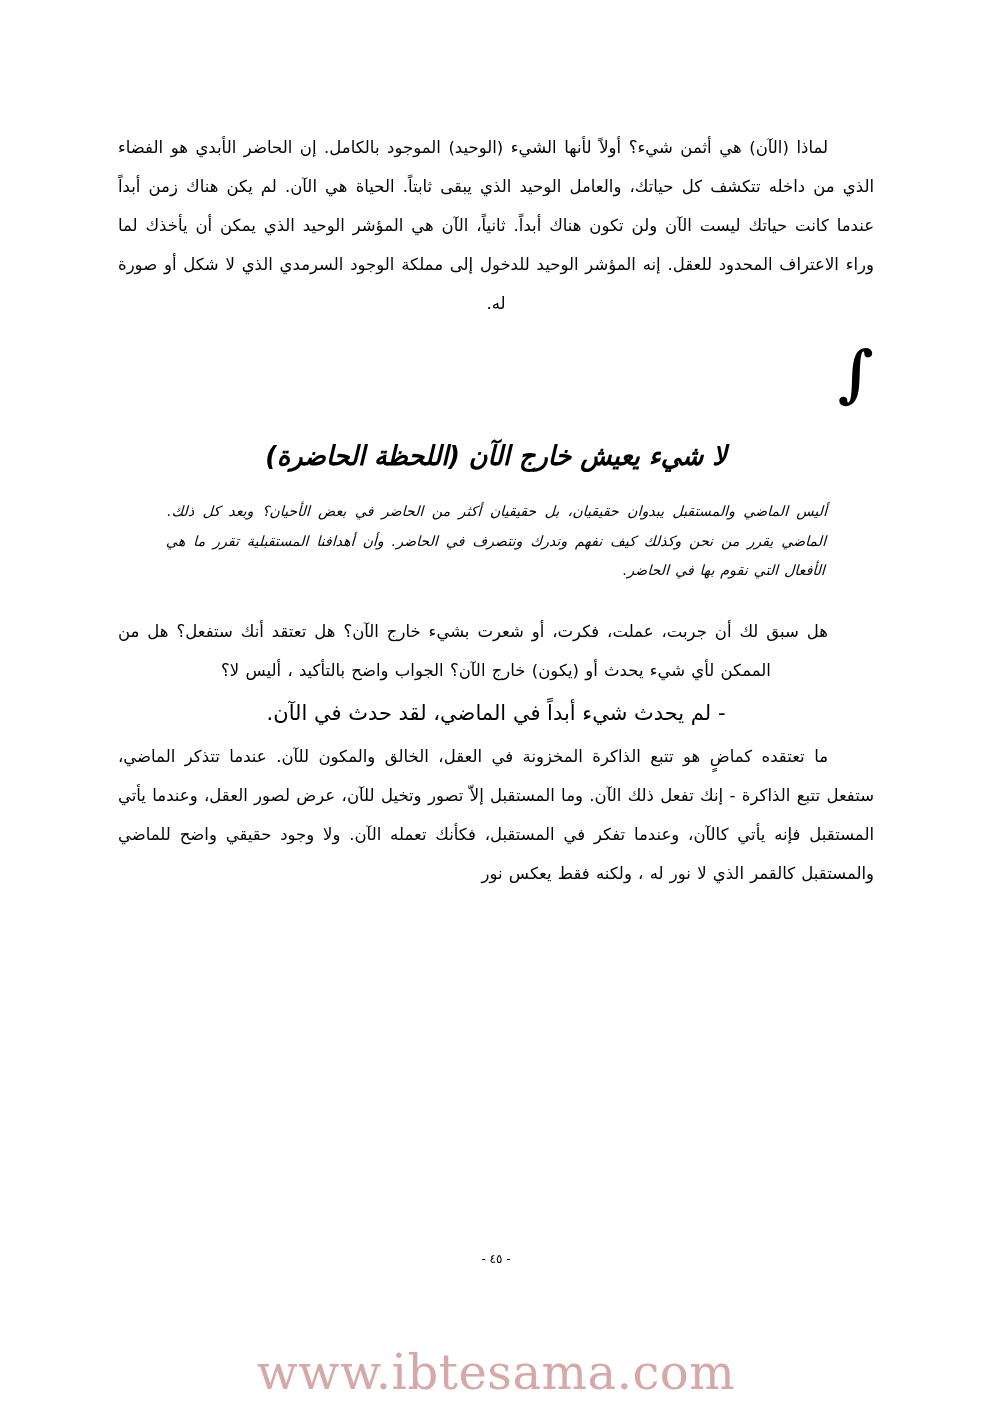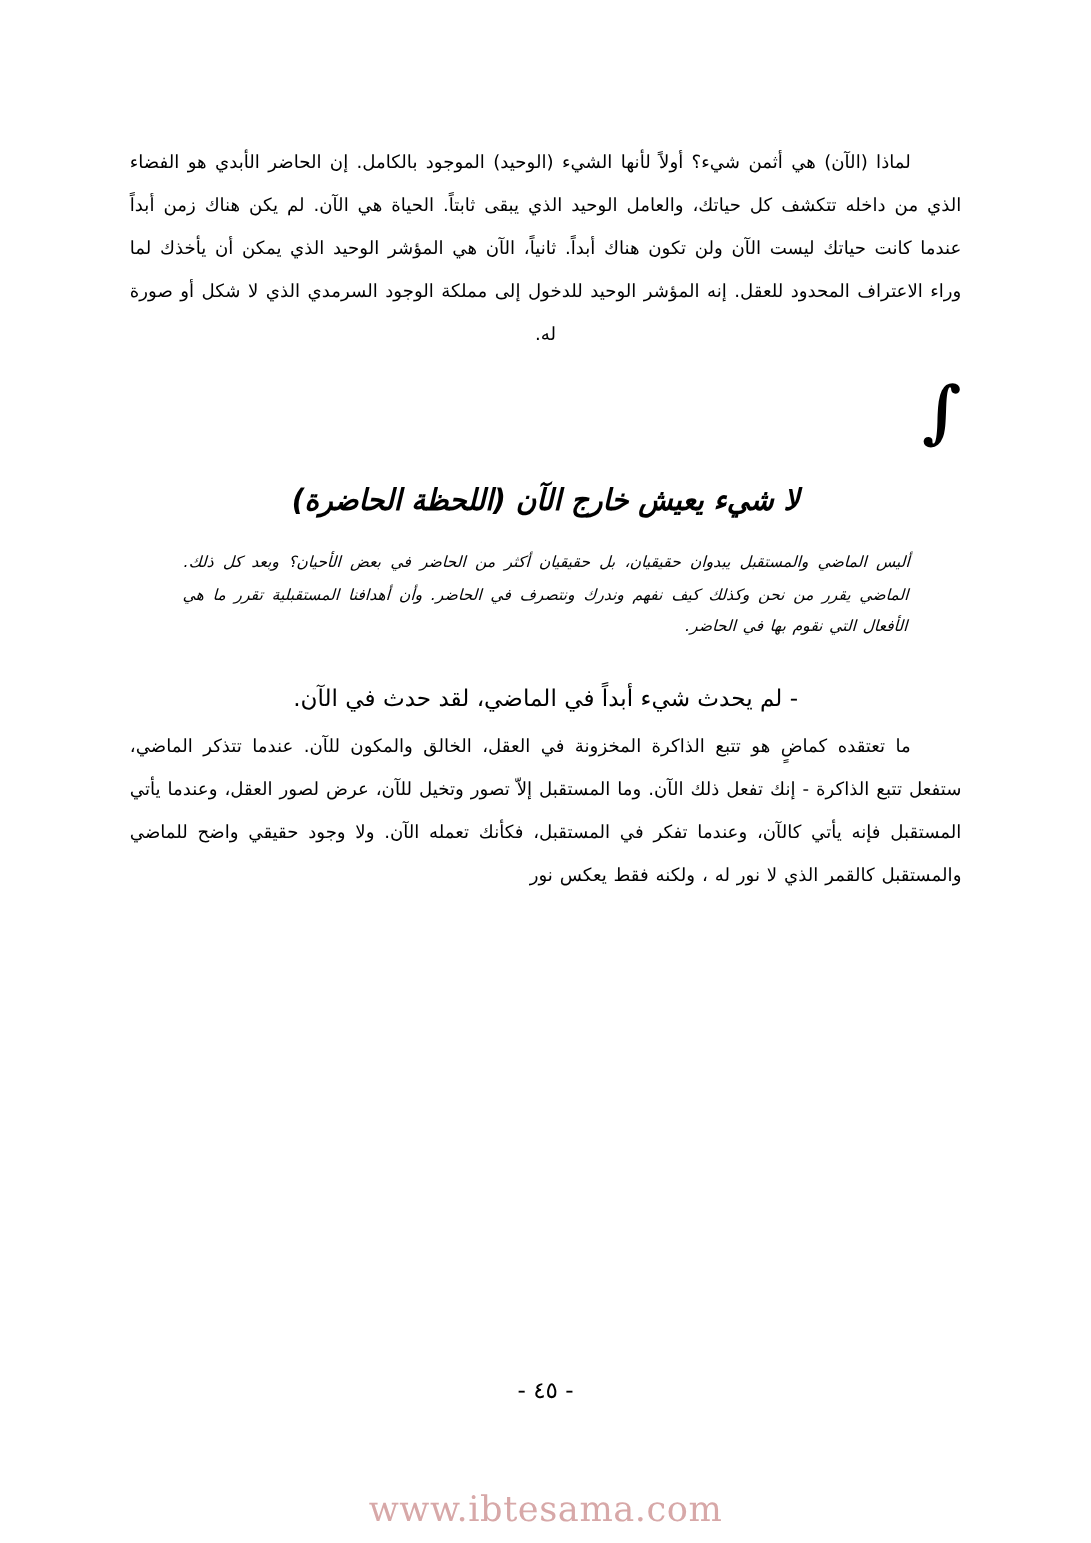--- a/index.html
+++ b/index.html
@@ -123,34 +123,34 @@
   .spacer-sm { height: 4px; }
 
   
   .page-number {
     position: absolute;
     left: 0;
     right: 0;
     top: 1252px;
     text-align: center;
     font-family: "DejaVu Sans", sans-serif;
-    font-size: 21px;
+    font-size: 12px;
     color: #000000;
     letter-spacing: 2px;
   }
 
   
   .watermark {
     position: absolute;
     left: 0;
     right: 0;
     top: 1348px;
     text-align: center;
     font-family: "DejaVu Serif", serif;
-    font-size: 32px;
+    font-size: 48px;
     letter-spacing: 0.5px;
     color: #d7a8a8;
     direction: ltr;
     line-height: 48px;
     user-select: none;
   }
 </style>
 </head>
 <body>
 
@@ -166,20 +166,21 @@
 
     <h2 class="chapter-heading">لا شيء يعيش خارج الآن (اللحظة الحاضرة)</h2>
 
     <div class="quote-block">
       <p class="quote">أليس الماضي والمستقبل يبدوان حقيقيان، بل حقيقيان أكثر من الحاضر في بعض الأحيان؟ وبعد كل ذلك. الماضي يقرر من نحن وكذلك كيف نفهم وندرك ونتصرف في الحاضر. وأن أهدافنا المستقبلية تقرر ما هي الأفعال التي نقوم بها في الحاضر.</p>
     </div>
 
 
     <div class="spacer-sm"></div>
 
+    <p class="para indent last-center">هل سبق لك أن جربت، عملت، فكرت، أو شعرت بشيء خارج الآن؟ هل تعتقد أنك ستفعل؟ هل من الممكن لأي شيء يحدث أو (يكون) خارج الآن؟ الجواب واضح بالتأكيد ، أليس لا؟</p>
 
     <div class="spacer-sm"></div>
 
     <p class="dash-line">- لم يحدث شيء أبداً في الماضي، لقد حدث في الآن.</p>
 
 
     <div class="spacer-sm"></div>
 
     <p class="para indent last-right">ما تعتقده كماضٍ هو تتبع الذاكرة المخزونة في العقل، الخالق والمكون للآن. عندما تتذكر الماضي، ستفعل تتبع الذاكرة - إنك تفعل ذلك الآن. وما المستقبل إلاّ تصور وتخيل للآن، عرض لصور العقل، وعندما يأتي المستقبل فإنه يأتي كالآن، وعندما تفكر في المستقبل، فكأنك تعمله الآن. ولا وجود حقيقي واضح للماضي والمستقبل كالقمر الذي لا نور له ، ولكنه فقط يعكس نور</p>
 

